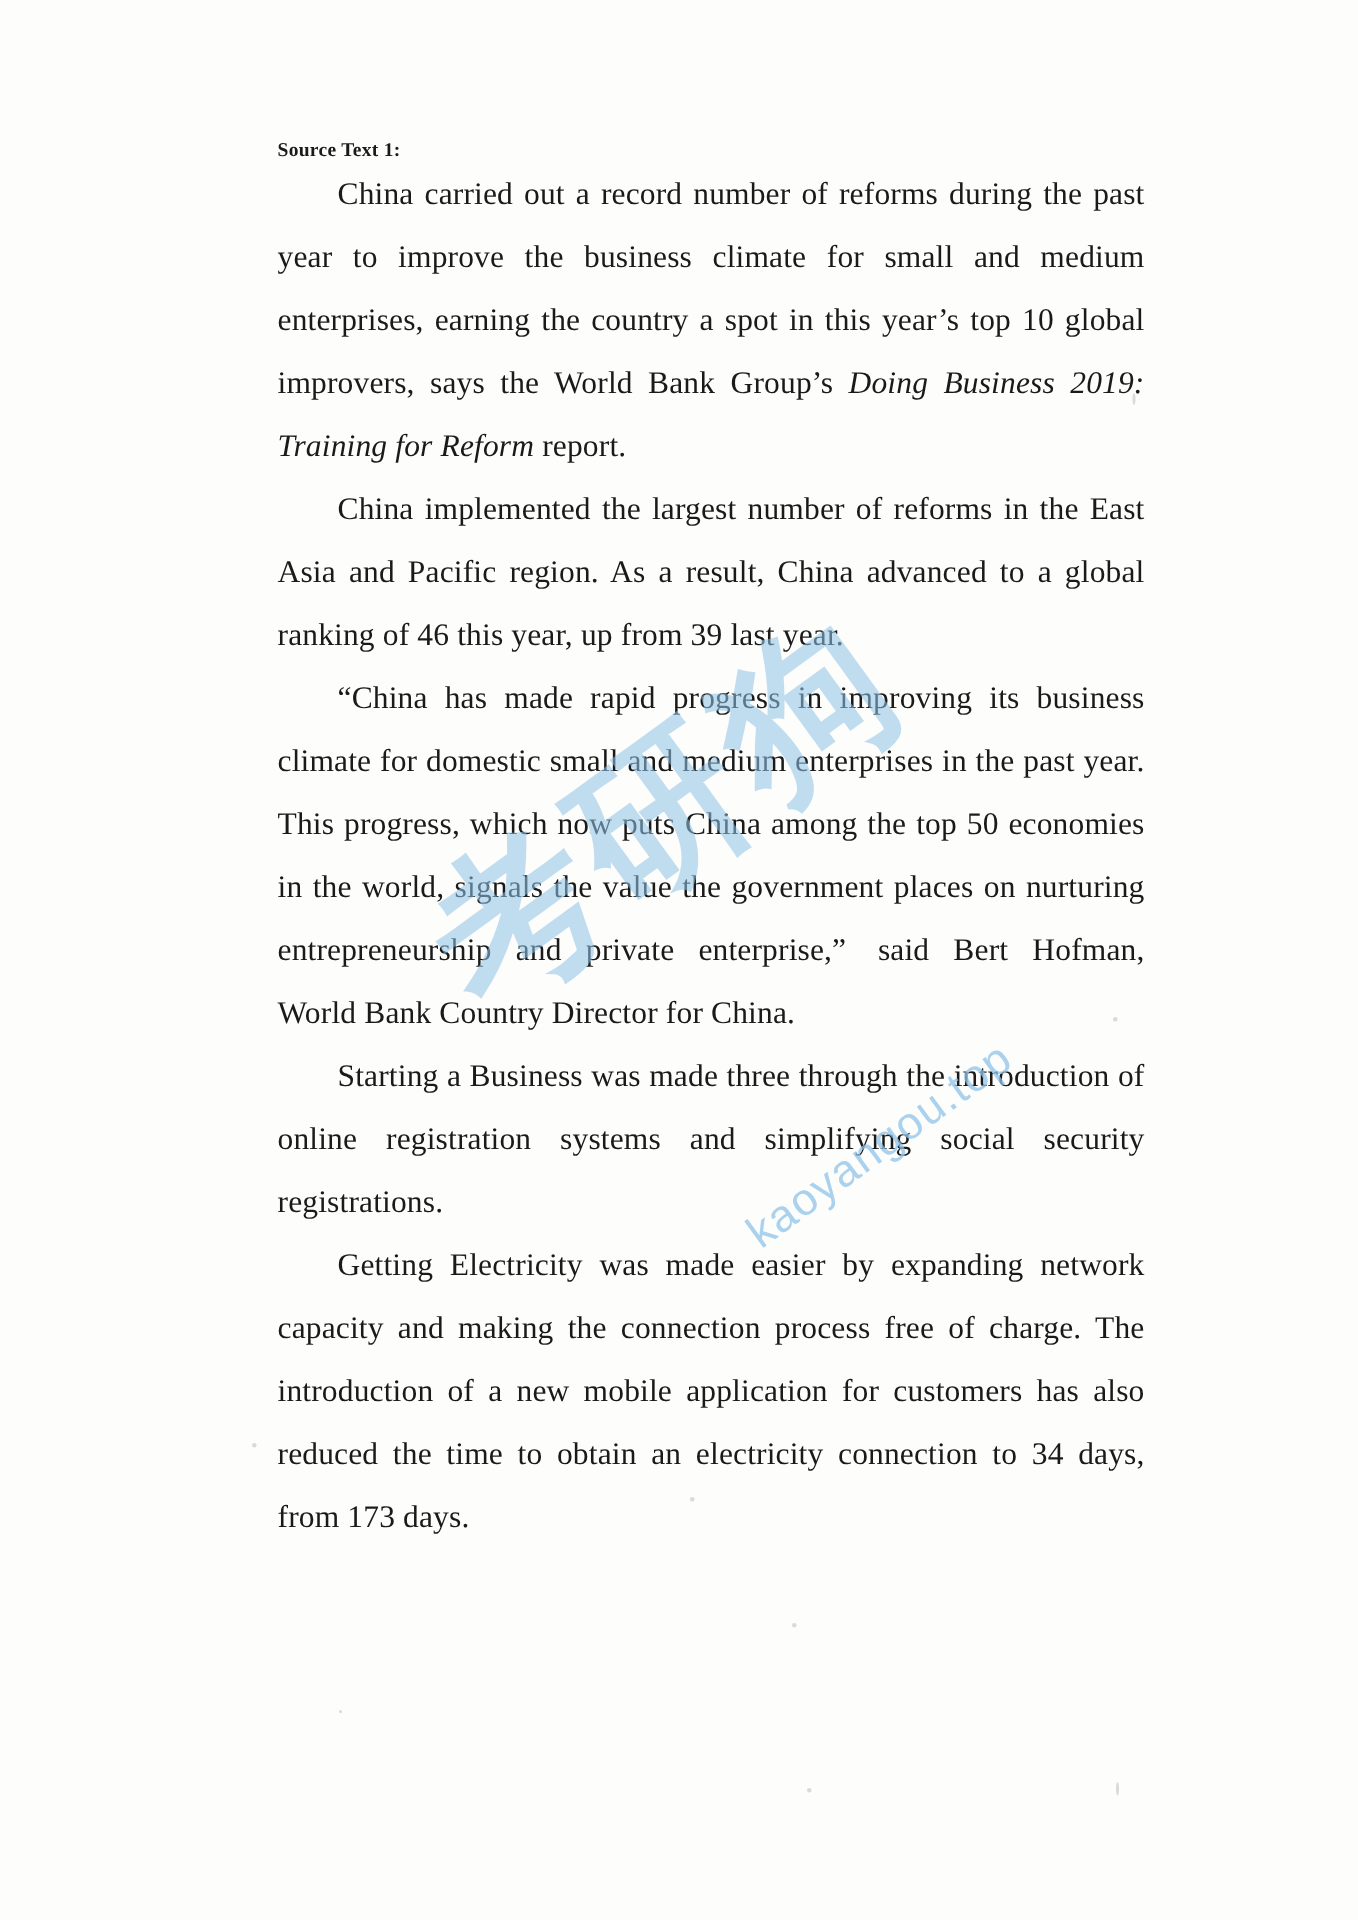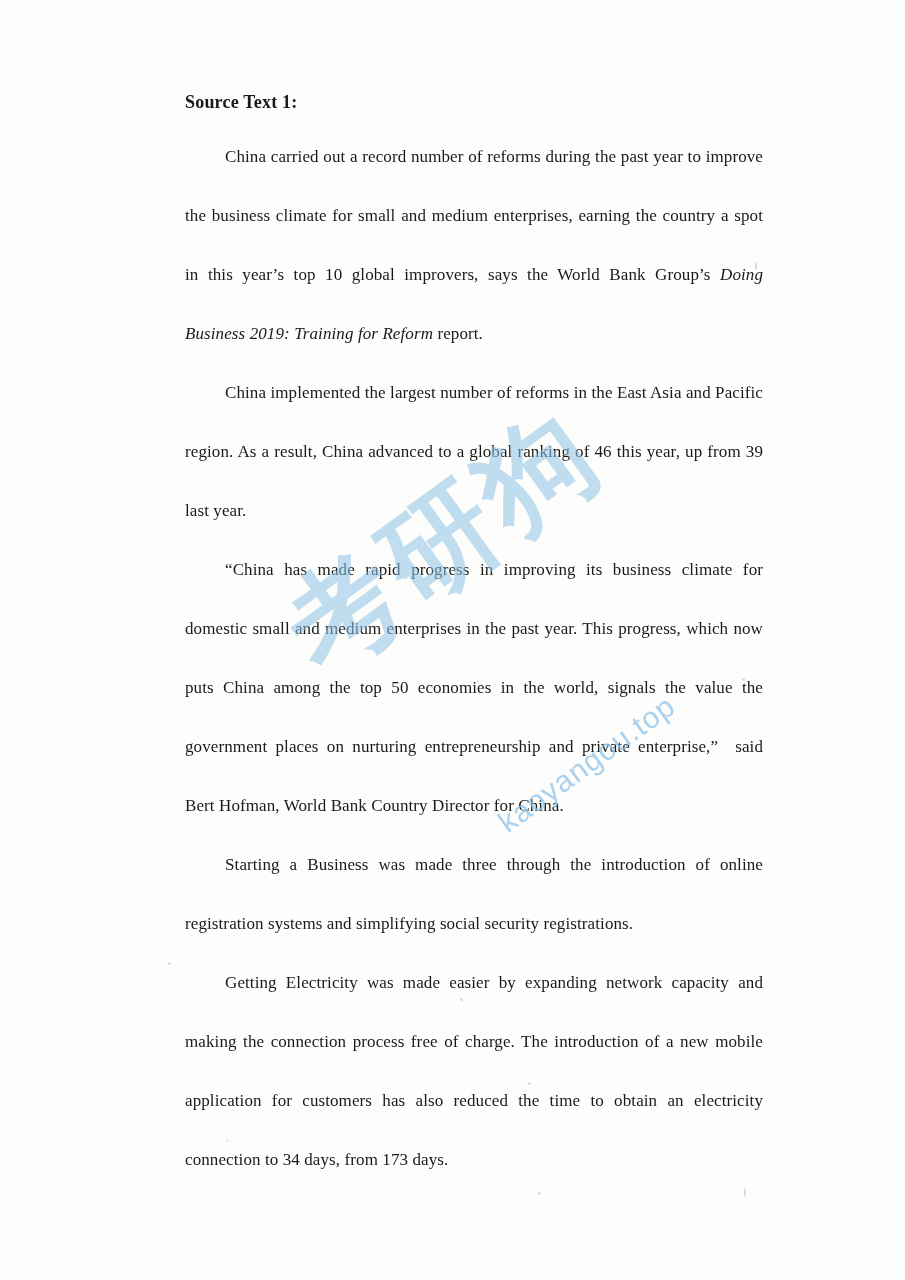--- a/index.html
+++ b/index.html
@@ -17,27 +17,27 @@
     color: #1a1a1a;
   }
   .content {
     position: absolute;
     left: 185px;
     top: 92px;
     width: 578px;
   }
   .doc-title {
     font-weight: bold;
-    font-size: 18px;
+    font-size: 13px;
     letter-spacing: 0.2px;
-    margin-bottom: 14px;
+    margin-bottom: 0;
   }
   .para {
-    font-size: 17px;
-    line-height: 59px;
+    font-size: 21px;
+    line-height: 42px;
     text-align: justify;
     text-justify: inter-word;
     margin: 0 0 0 0;
     text-indent: 40px;
     letter-spacing: 0.1px;
   }
   .para em {
     font-style: italic;
   }
   

